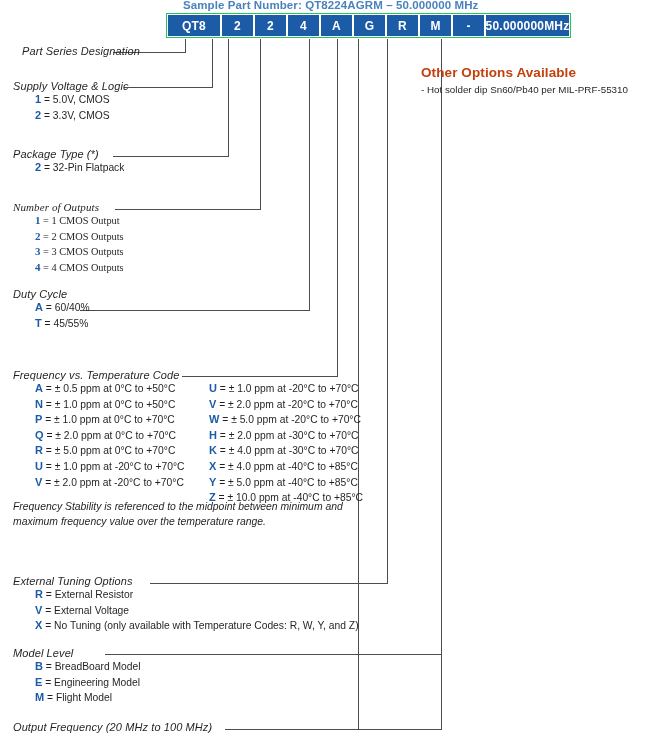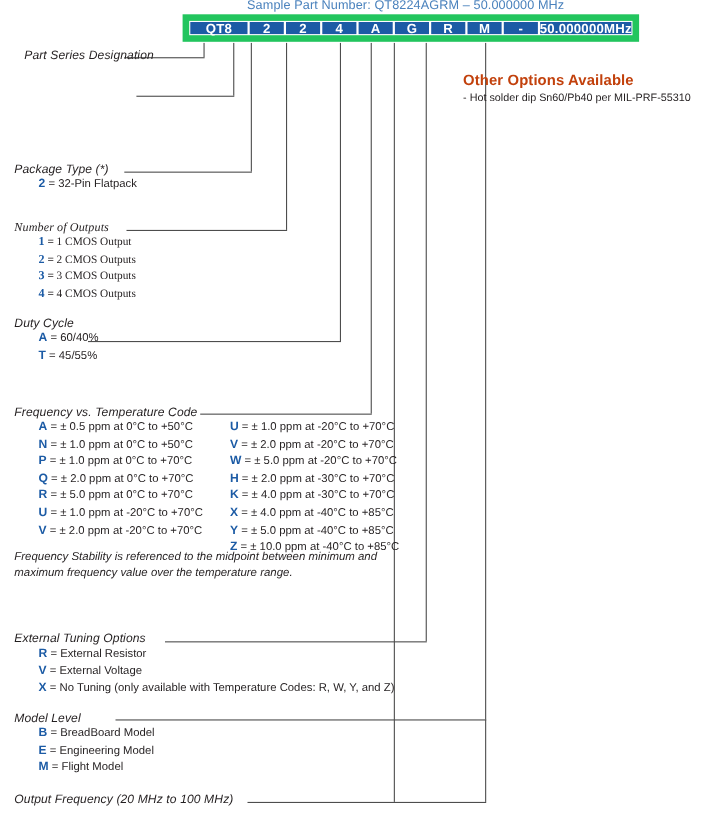--- a/index.html
+++ b/index.html
@@ -6,26 +6,26 @@
   body{
     width:645px;height:741px;background:#ffffff;
     font-family:"Liberation Sans", sans-serif;
     color:#231f20;position:relative;overflow:hidden;
   }
   .stage{position:absolute;left:0;top:0;width:645px;height:741px;}
 
   
   .sample-title{
     position:absolute;left:183px;top:-1px;width:330px;
-    text-align:right;font-size:11.5px;font-weight:normal;
+    text-align:left;font-size:11.5px;font-weight:bold;
     color:#4a82bd;letter-spacing:.1px;white-space:nowrap;
   }
   .pn-bar{
     position:absolute;left:166px;top:13px;height:25px;
-    border:6px solid #22c55e;display:flex;background:#ffffff;
+    border:1px solid #22c55e;display:flex;background:#ffffff;
     box-sizing:border-box;
   }
   .pn-cell{
     background:#1c5ba5;color:#ffffff;font-size:12px;font-weight:bold;
     display:flex;align-items:center;justify-content:center;
     margin:1px;box-sizing:border-box;white-space:nowrap;letter-spacing:.2px;
   }
 
   
   .vline{position:absolute;width:1px;background:#4d4d4d;}
@@ -102,20 +102,27 @@
 
   <div class="vline" style="left:441px;top:654px;height:75px;"></div>
   <div class="hline" style="left:225px;top:729px;width:217px;"></div>
 
   <div class="vline" style="left:358px;top:39px;height:690px;"></div>
 
   <div class="blk" style="left:22px;top:45px;">
     <div class="blk-title">Part Series Designation</div>
   </div>
 
+  <div class="blk" style="left:13px;top:80px;">
+    <div class="blk-title">Supply Voltage &amp; Logic</div>
+    <div>
+        <div class="opt"><b>1</b><span> = 5.0V, CMOS</span></div>
+        <div class="opt"><b>2</b><span> = 3.3V, CMOS</span></div>
+      </div>
+  </div>
 
   <div class="blk" style="left:13px;top:148px;">
     <div class="blk-title">Package Type (*)</div>
     <div>
         <div class="opt"><b>2</b><span> = 32-Pin Flatpack</span></div>
       </div>
   </div>
 
   <div class="blk" style="left:13px;top:201px;font-family:Liberation Serif, serif;">
     <div class="blk-title">Number of Outputs</div>

